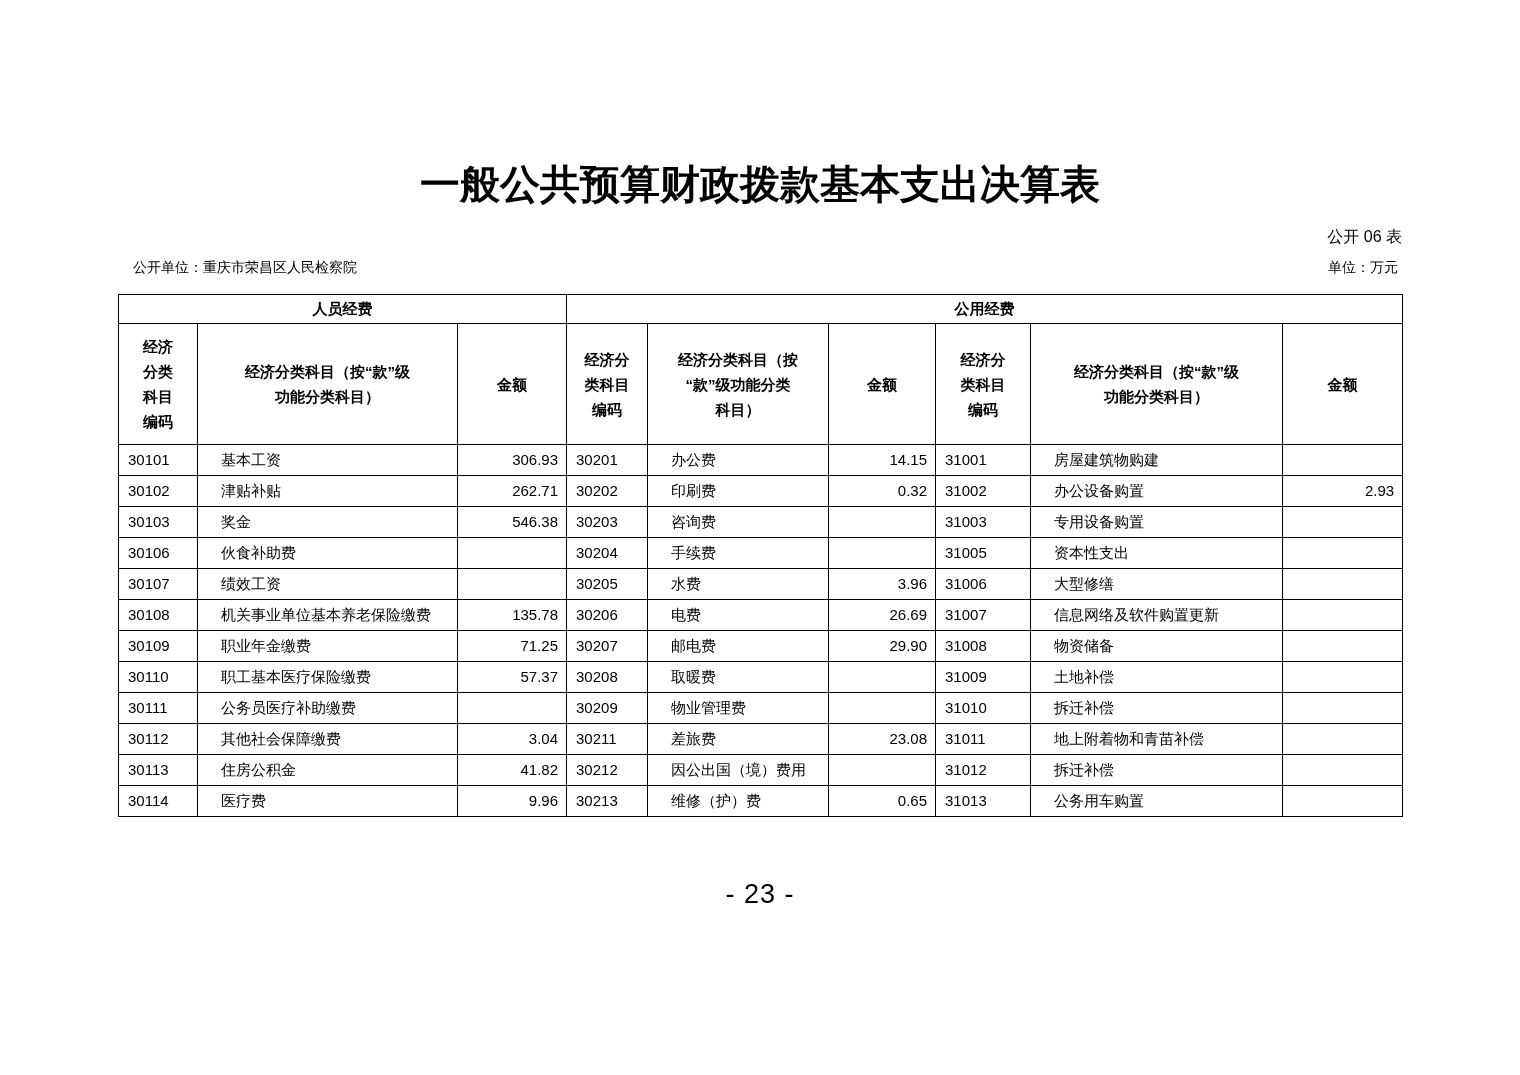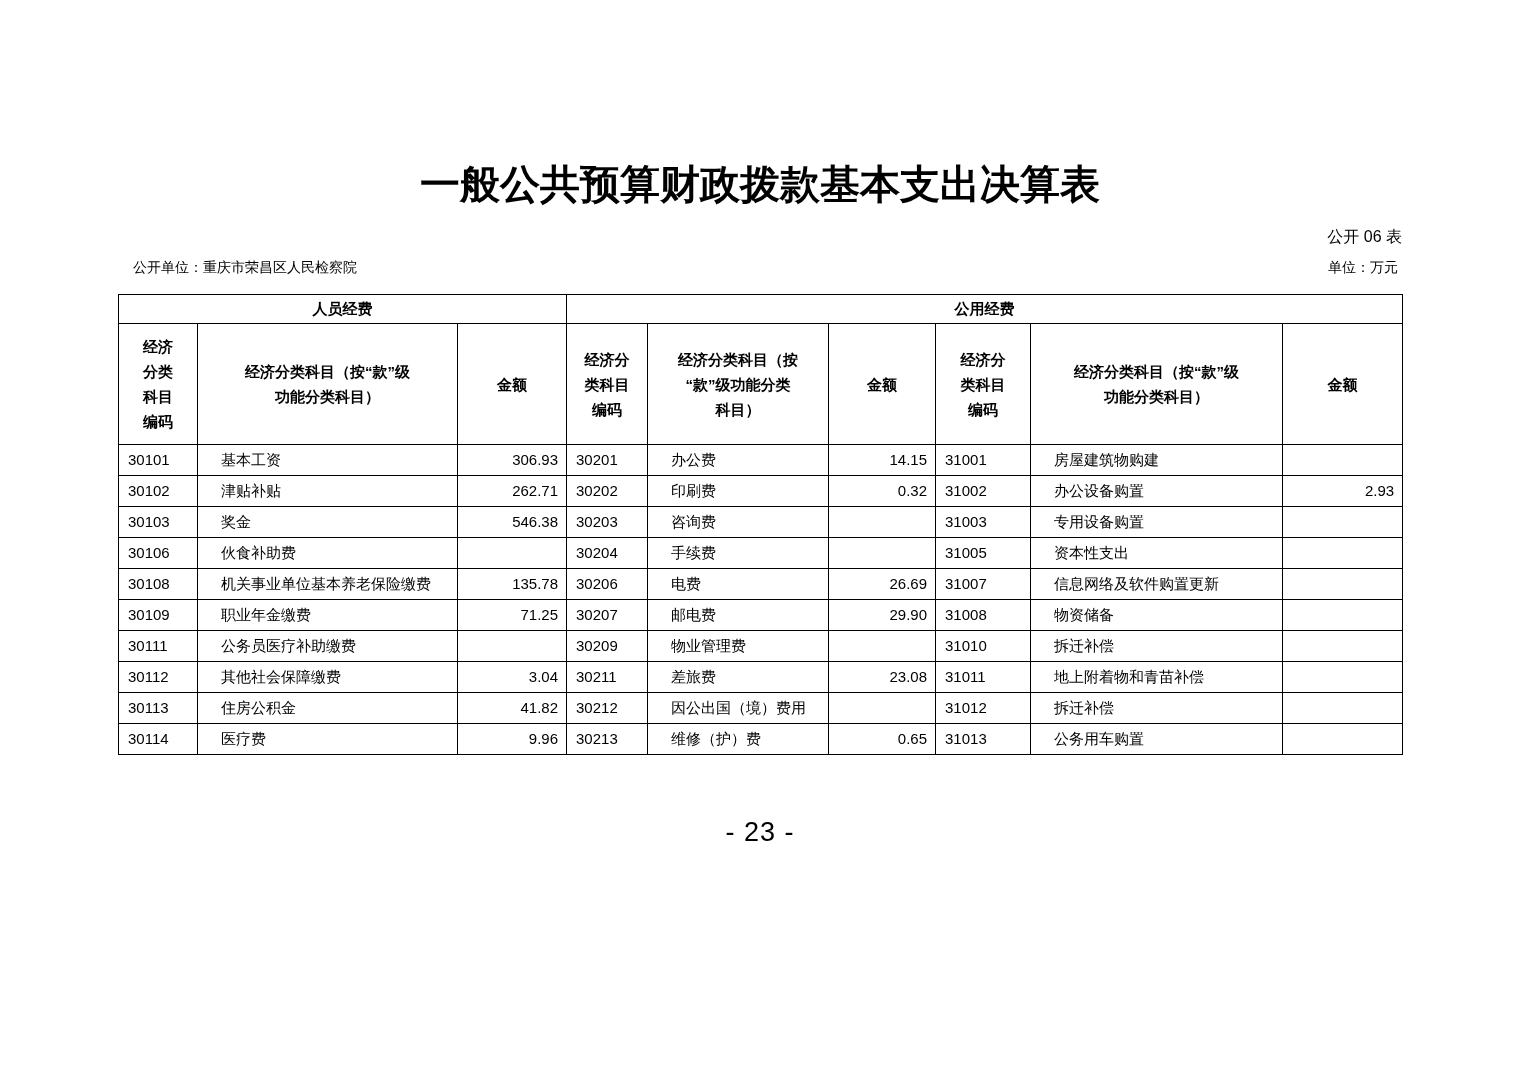--- a/index.html
+++ b/index.html
@@ -147,20 +147,31 @@
             <td class="name c2 sub">伙食补助费</td>
             <td class="amount c3"></td>
             <td class="code c4">30204</td>
             <td class="name c5 sub">手续费</td>
             <td class="amount c6"></td>
             <td class="code c7">31005</td>
             <td class="name c8 sub">资本性支出</td>
             <td class="amount c9"></td>
           </tr>
           <tr>
+            <td class="code c1">30107</td>
+            <td class="name c2 sub">绩效工资</td>
+            <td class="amount c3"></td>
+            <td class="code c4">30205</td>
+            <td class="name c5 sub">水费</td>
+            <td class="amount c6">3.96</td>
+            <td class="code c7">31006</td>
+            <td class="name c8 sub">大型修缮</td>
+            <td class="amount c9"></td>
+          </tr>
+          <tr>
             <td class="code c1">30108</td>
             <td class="name c2 sub">机关事业单位基本养老保险缴费</td>
             <td class="amount c3">135.78</td>
             <td class="code c4">30206</td>
             <td class="name c5 sub">电费</td>
             <td class="amount c6">26.69</td>
             <td class="code c7">31007</td>
             <td class="name c8 sub">信息网络及软件购置更新</td>
             <td class="amount c9"></td>
           </tr>
@@ -169,20 +180,31 @@
             <td class="name c2 sub">职业年金缴费</td>
             <td class="amount c3">71.25</td>
             <td class="code c4">30207</td>
             <td class="name c5 sub">邮电费</td>
             <td class="amount c6">29.90</td>
             <td class="code c7">31008</td>
             <td class="name c8 sub">物资储备</td>
             <td class="amount c9"></td>
           </tr>
           <tr>
+            <td class="code c1">30110</td>
+            <td class="name c2 sub">职工基本医疗保险缴费</td>
+            <td class="amount c3">57.37</td>
+            <td class="code c4">30208</td>
+            <td class="name c5 sub">取暖费</td>
+            <td class="amount c6"></td>
+            <td class="code c7">31009</td>
+            <td class="name c8 sub">土地补偿</td>
+            <td class="amount c9"></td>
+          </tr>
+          <tr>
             <td class="code c1">30111</td>
             <td class="name c2 sub">公务员医疗补助缴费</td>
             <td class="amount c3"></td>
             <td class="code c4">30209</td>
             <td class="name c5 sub">物业管理费</td>
             <td class="amount c6"></td>
             <td class="code c7">31010</td>
             <td class="name c8 sub">拆迁补偿</td>
             <td class="amount c9"></td>
           </tr>

